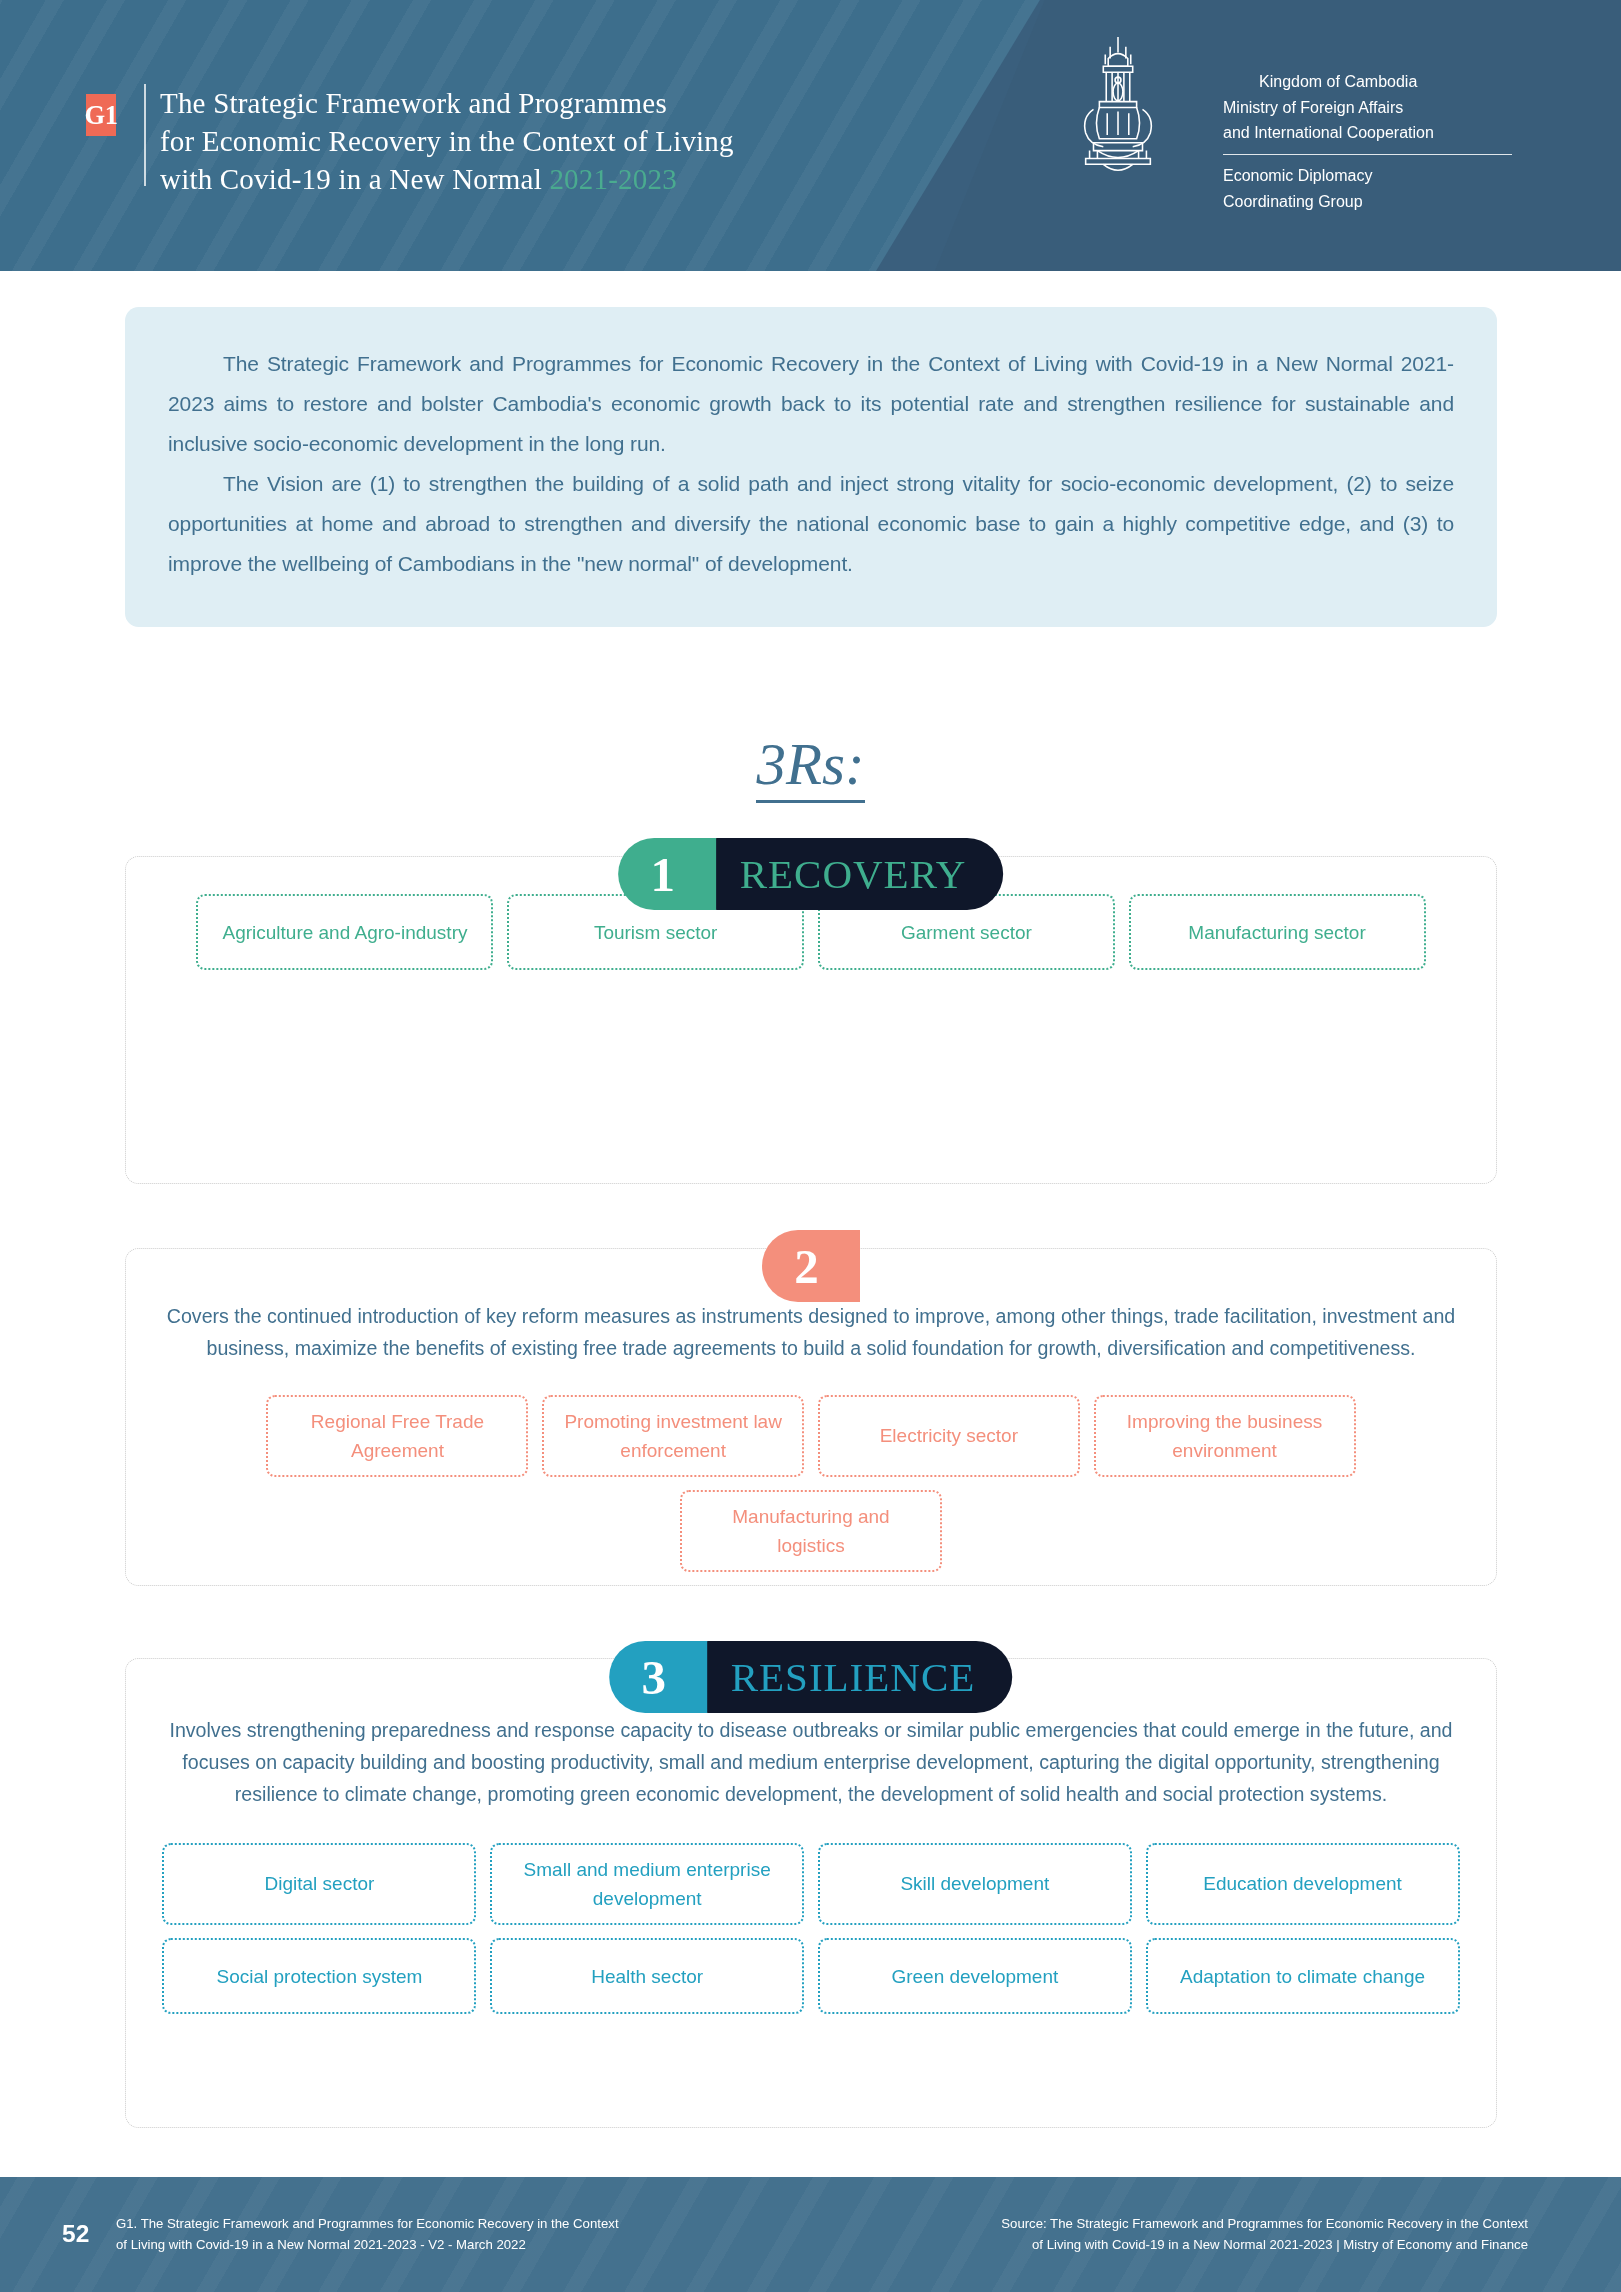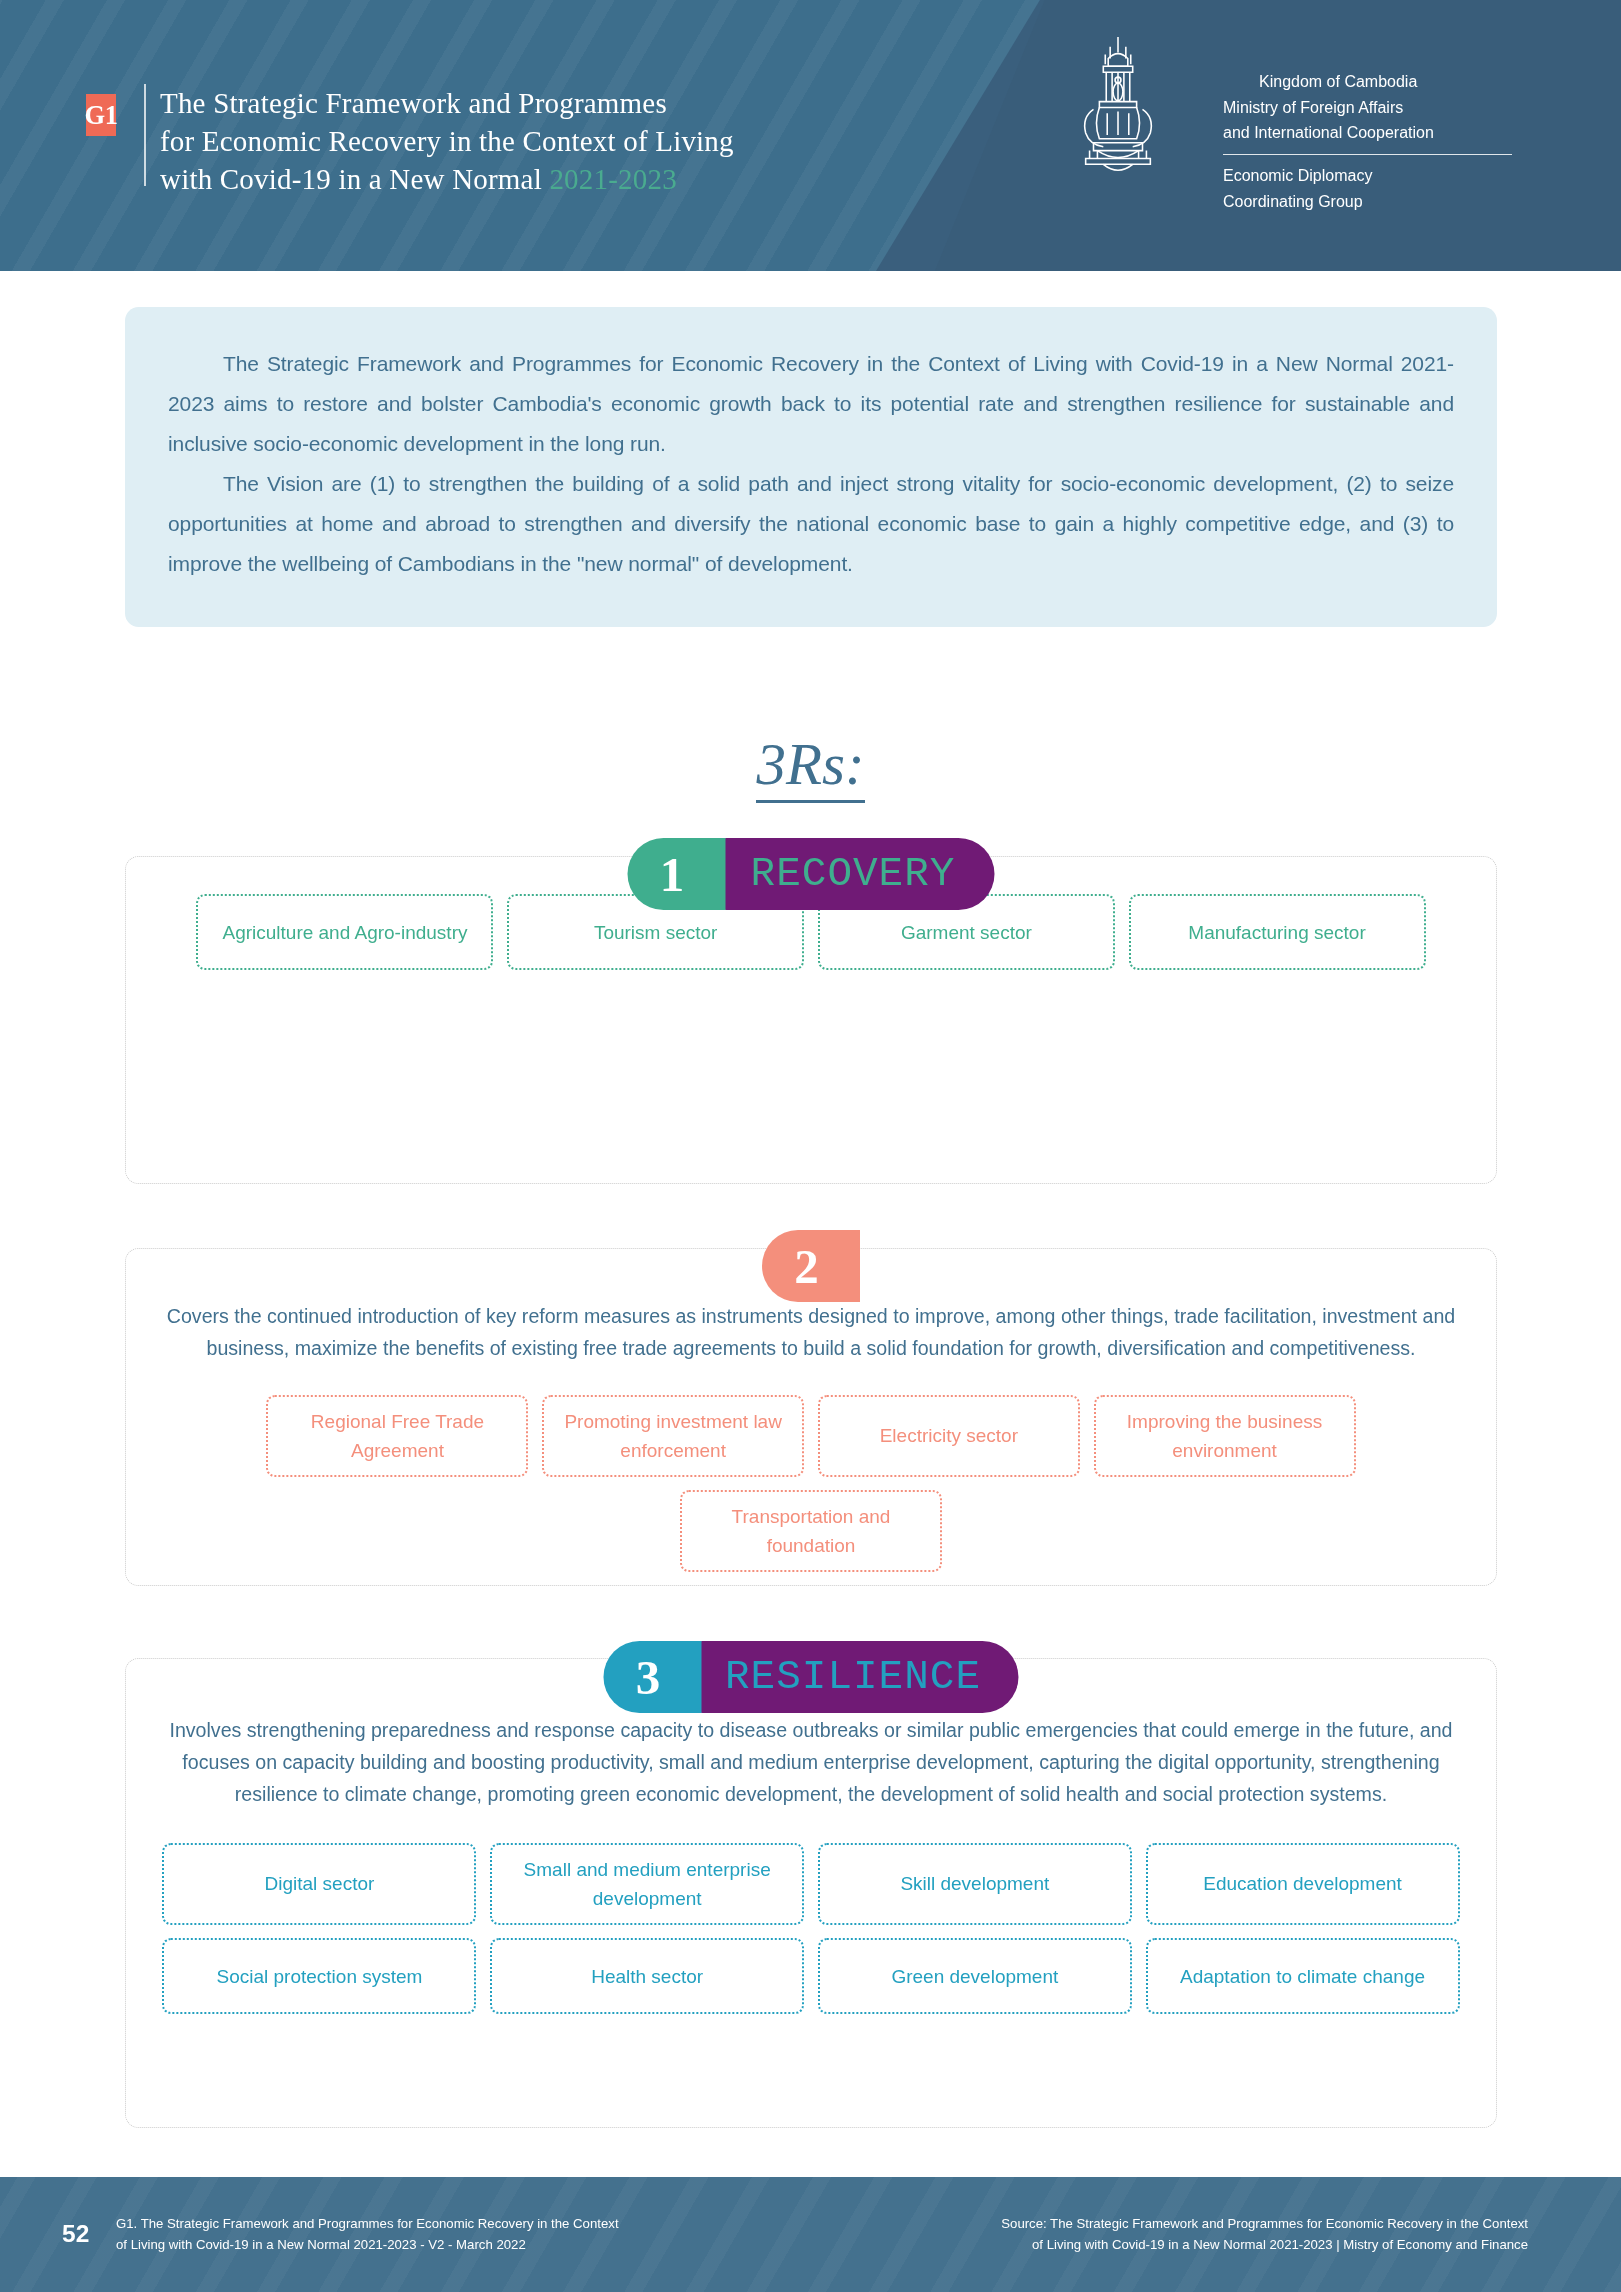--- a/index.html
+++ b/index.html
@@ -170,26 +170,26 @@
     font-family: "Liberation Serif", serif;
     font-weight: bold;
     font-size: 49px;
     display: flex; align-items: center; justify-content: center;
     position: relative;
     z-index: 2;
     padding-right: 7.8px;
   }
   .pill-label {
     min-width: 304px;
-    background: #701a75;
+    background: #0f172a;
     border-radius: 36px;
     margin-left: -35px;
     padding: 0 37px 0 59px;
     display: flex; align-items: center; justify-content: center;
-    font-family: Liberation Mono, monospace;
+    font-family: Liberation Serif, serif;
     font-size: 41px;
     letter-spacing: 1px;
     z-index: 1;
   }
 
   .sec-body {
     color: #41708f;
     font-size: 19.6px;
     line-height: 32px;
     text-align: center;
@@ -358,21 +358,21 @@
 <div class="pill pill2">
   <div class="pill-num bg-salmon">2</div>
 </div>
 <div class="section sec2">
   <div class="sec-body">Covers the continued introduction of key reform measures as instruments designed to improve, among other things, trade facilitation, investment and business, maximize the benefits of existing free trade agreements to build a solid foundation for growth, diversification and competitiveness.</div>
   <div class="chips">
     <div class="chip">Regional Free Trade Agreement</div>
     <div class="chip">Promoting investment law enforcement</div>
     <div class="chip">Electricity sector</div>
     <div class="chip">Improving the business environment</div>
-    <div class="chip">Transportation and foundation</div>
+    <div class="chip">Manufacturing and logistics</div>
   </div>
 </div>
 
 <div class="pill pill3">
   <div class="pill-num bg-cyan">3</div>
   <div class="pill-label c-cyan">RESILIENCE</div>
 </div>
 <div class="section sec3">
   <div class="sec-body">Involves strengthening preparedness and response capacity to disease outbreaks or similar public emergencies that could emerge in the future, and focuses on capacity building and boosting productivity, small and medium enterprise development, capturing the digital opportunity, strengthening resilience to climate change, promoting green economic development, the development of solid health and social protection systems.</div>
   <div class="chips">

